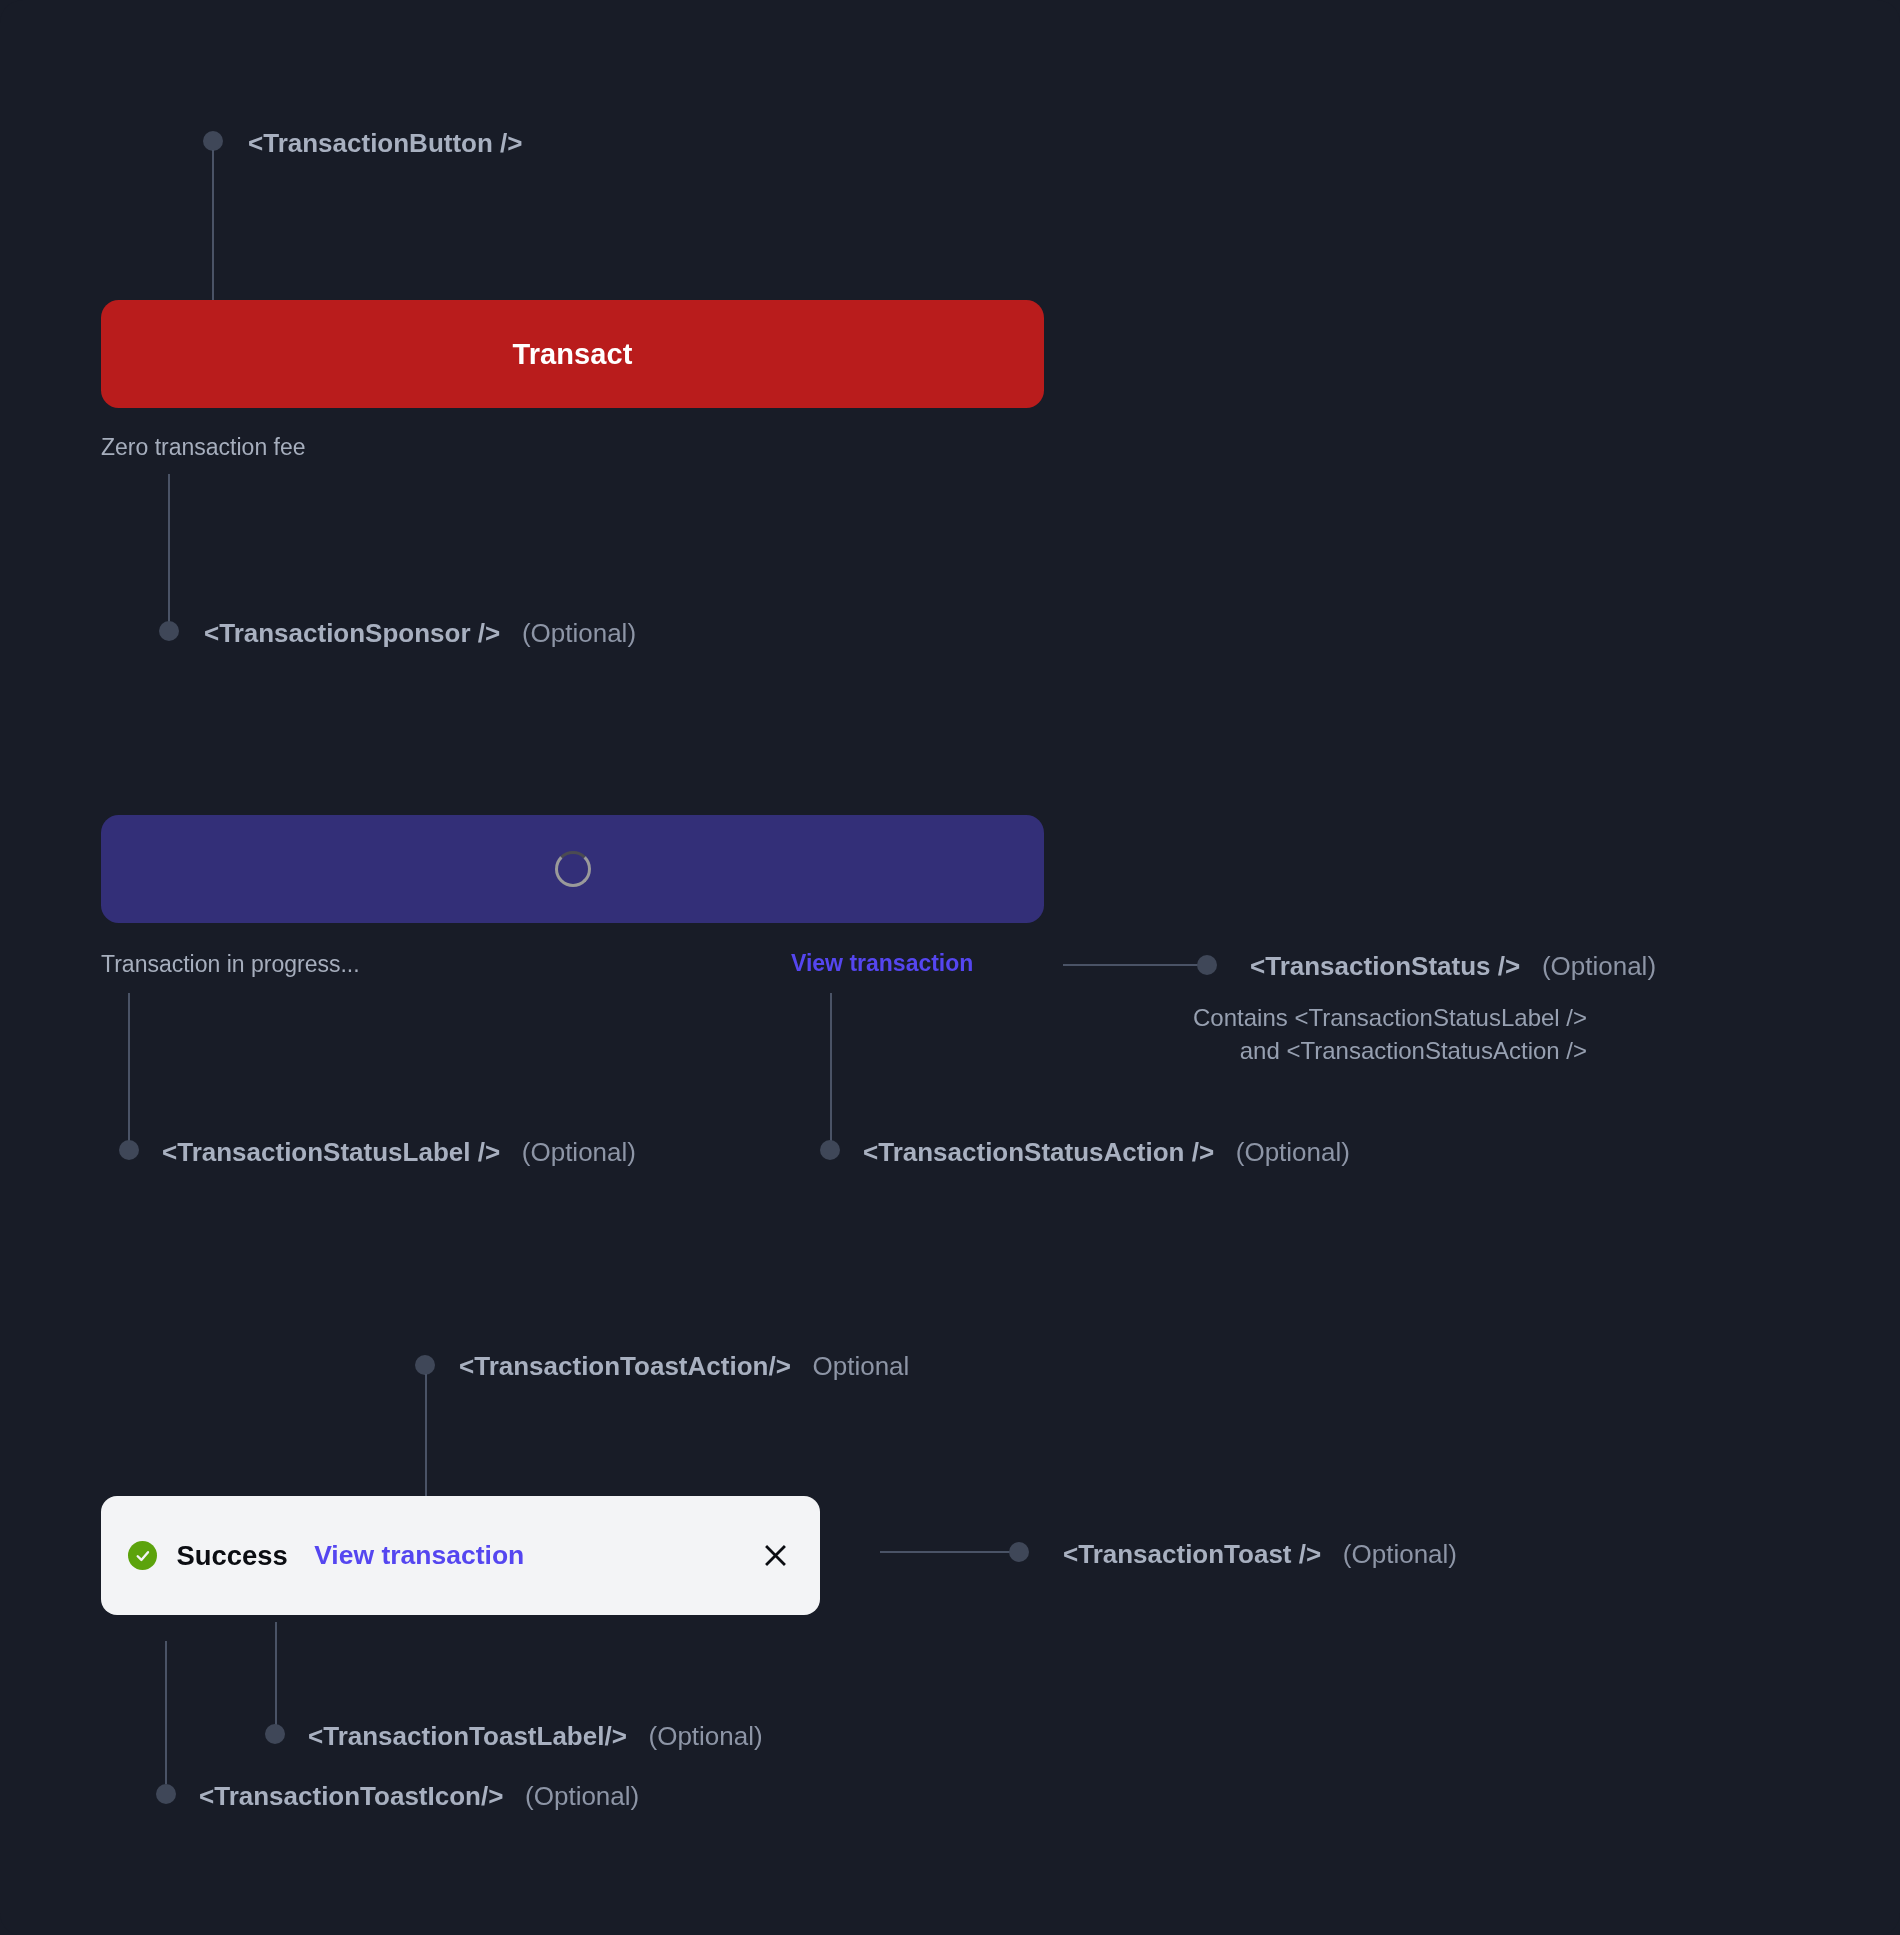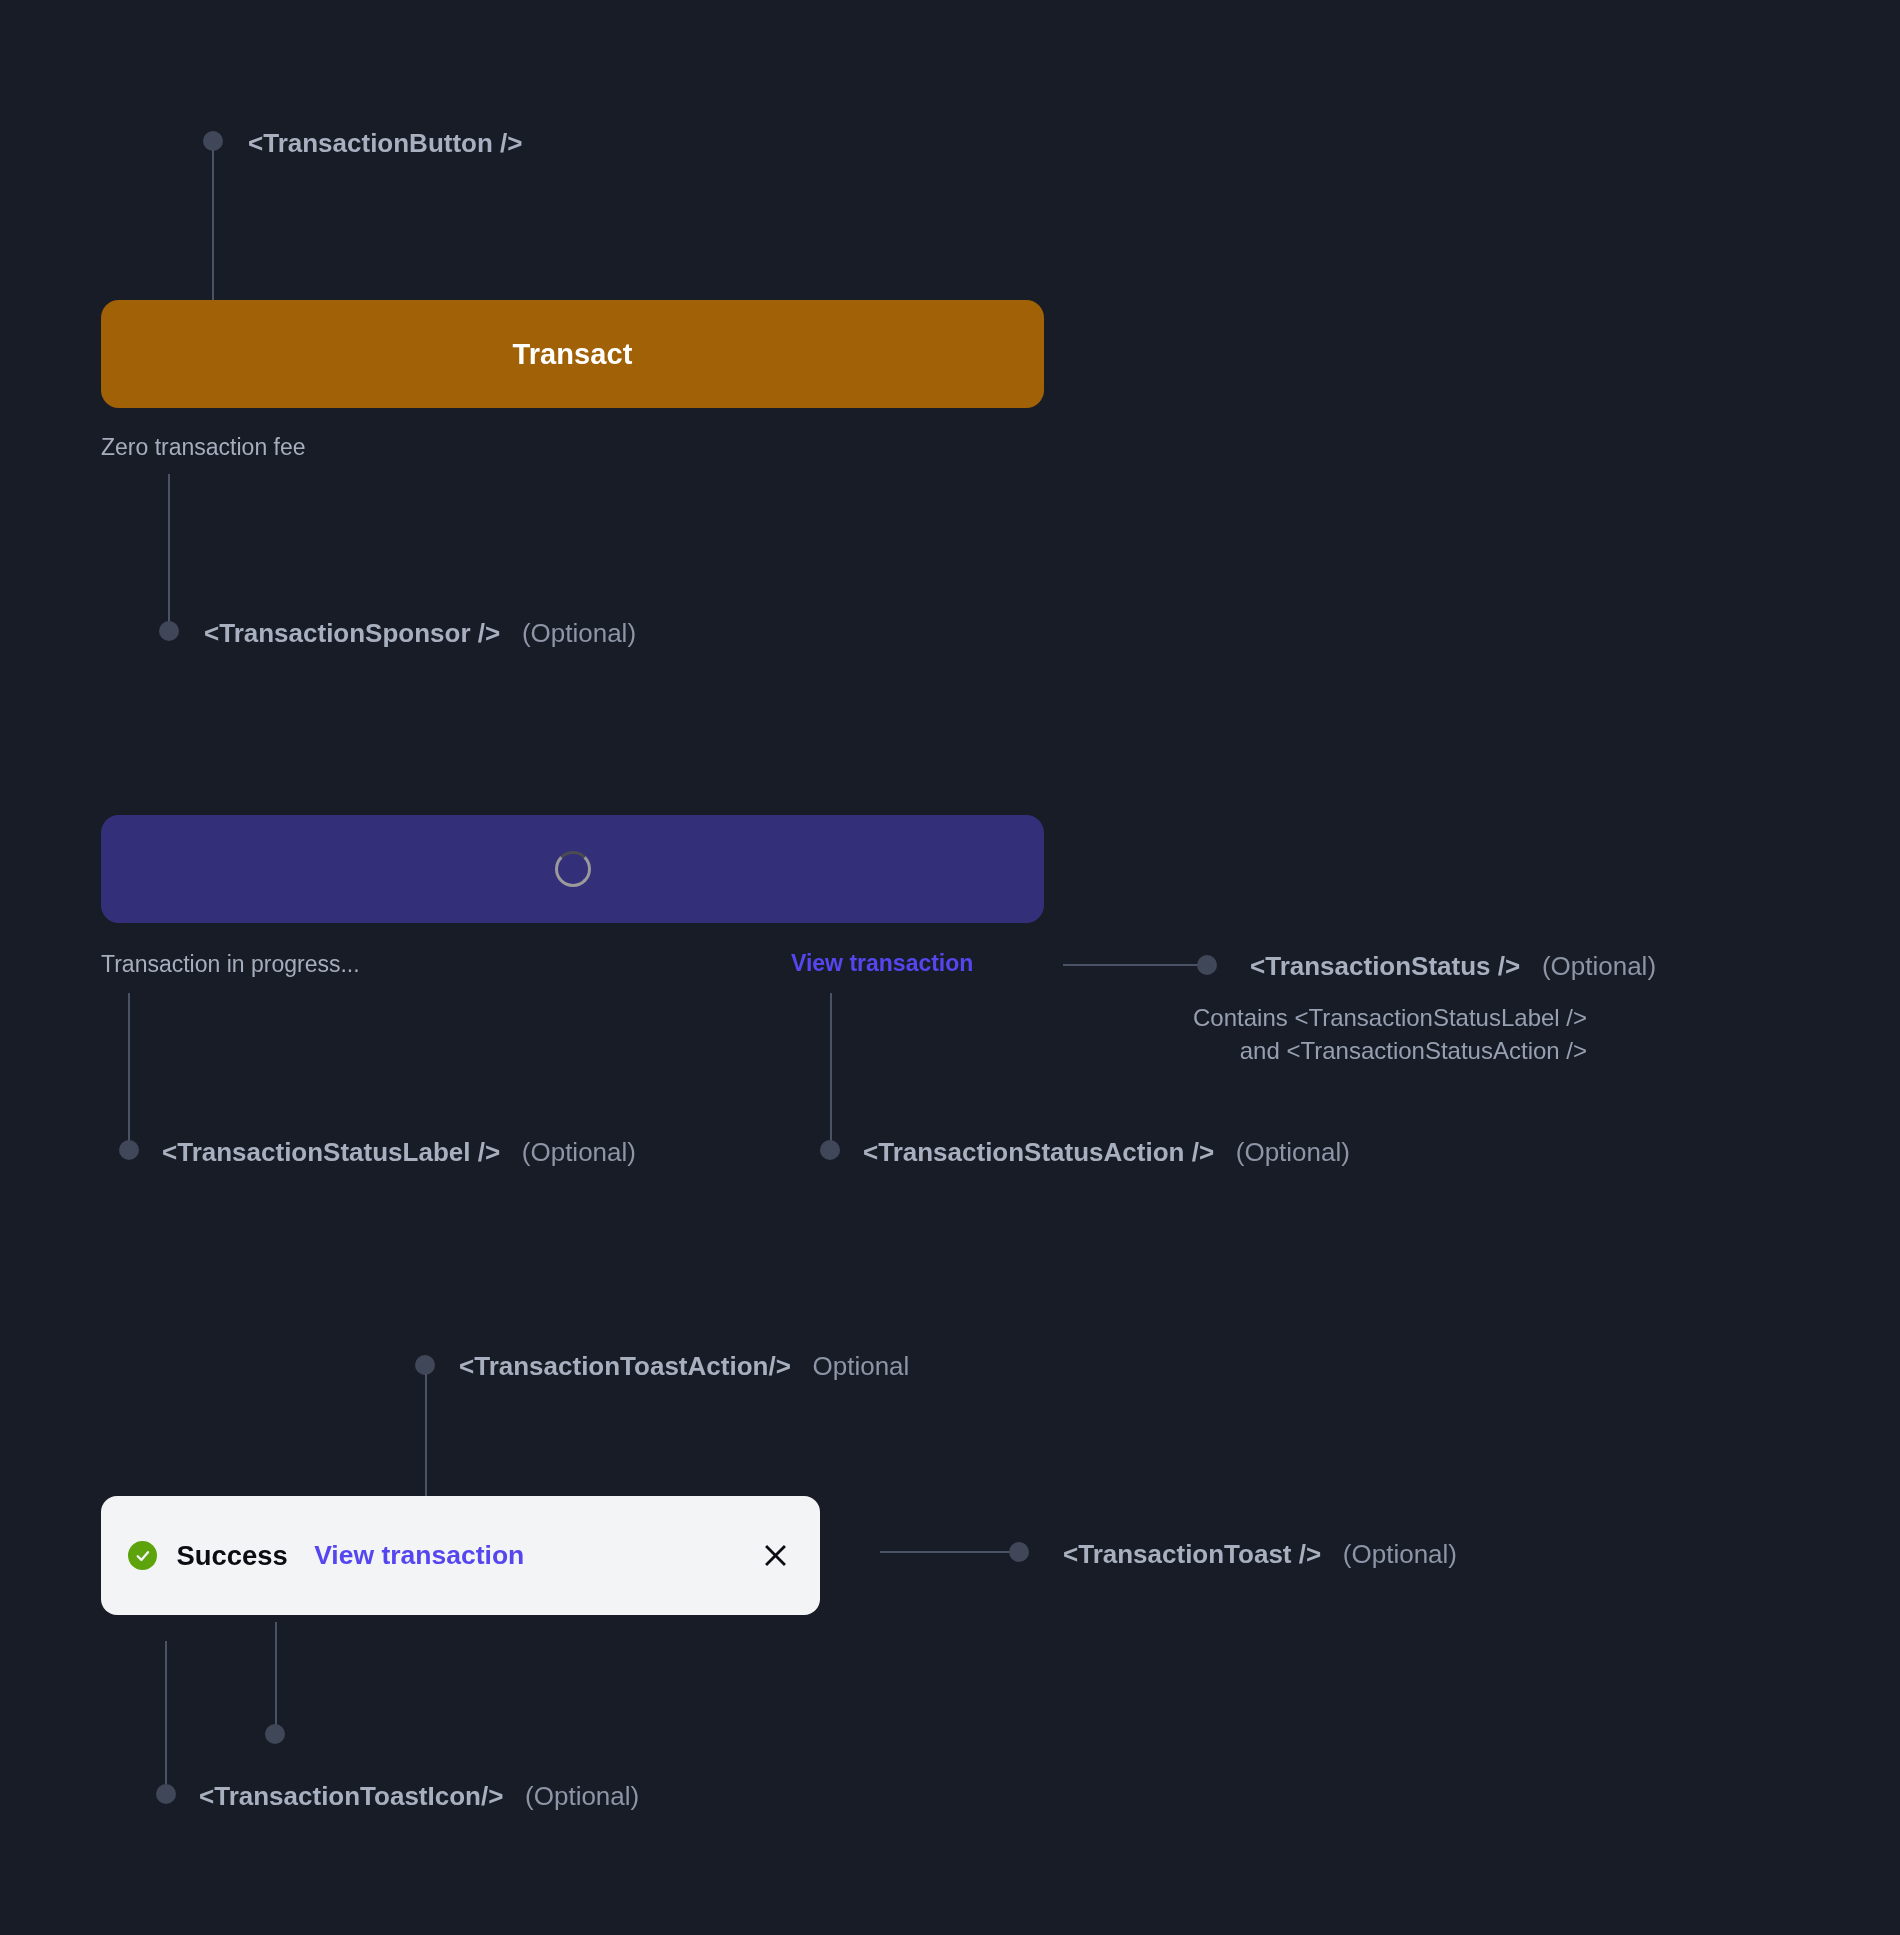--- a/index.html
+++ b/index.html
@@ -64,21 +64,21 @@
   
   .tx-button {
     position: absolute;
     border: none;
     border-radius: 17.7px;
     display: flex;
     align-items: center;
     justify-content: center;
     padding: 0;
   }
-  .tx-button.primary { background: #a16207; }
+  .tx-button.primary { background: #b91c1c; }
   .tx-button.pending { background: #332f78; }
   .tx-button-label {
     color: #ffffff;
     font-size: 29px;
     font-weight: 700;
     letter-spacing: 0.1px;
   }
 
   
   .spinner {
@@ -239,20 +239,24 @@
 
   <div class="anno" style="left:1063px; top:1538px;">
     <span class="tag">&lt;TransactionToast /&gt;</span>
     <span class="opt" style="white-space: pre;">  (Optional)</span>
   </div>
 
 
   <div class="conn-v" style="left:275px; top:1622px; height:110px;"></div>
   <div class="dot" style="left:265px; top:1724px;"></div>
 
+  <div class="anno" style="left:308px; top:1720px;">
+    <span class="tag">&lt;TransactionToastLabel/&gt;</span>
+    <span class="opt" style="white-space: pre;">  (Optional)</span>
+  </div>
 
   <div class="conn-v" style="left:165px; top:1641px; height:143px;"></div>
   <div class="dot" style="left:156px; top:1784px;"></div>
 
   <div class="anno" style="left:199px; top:1780px;">
     <span class="tag">&lt;TransactionToastIcon/&gt;</span>
     <span class="opt" style="white-space: pre;">  (Optional)</span>
   </div>
 
 </div>

